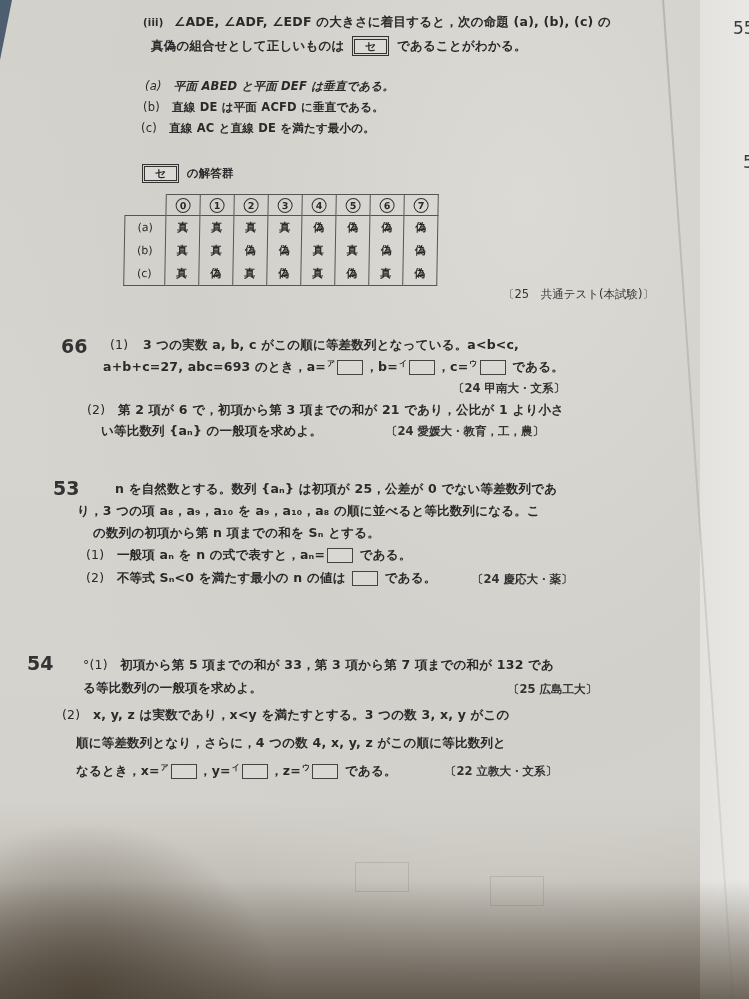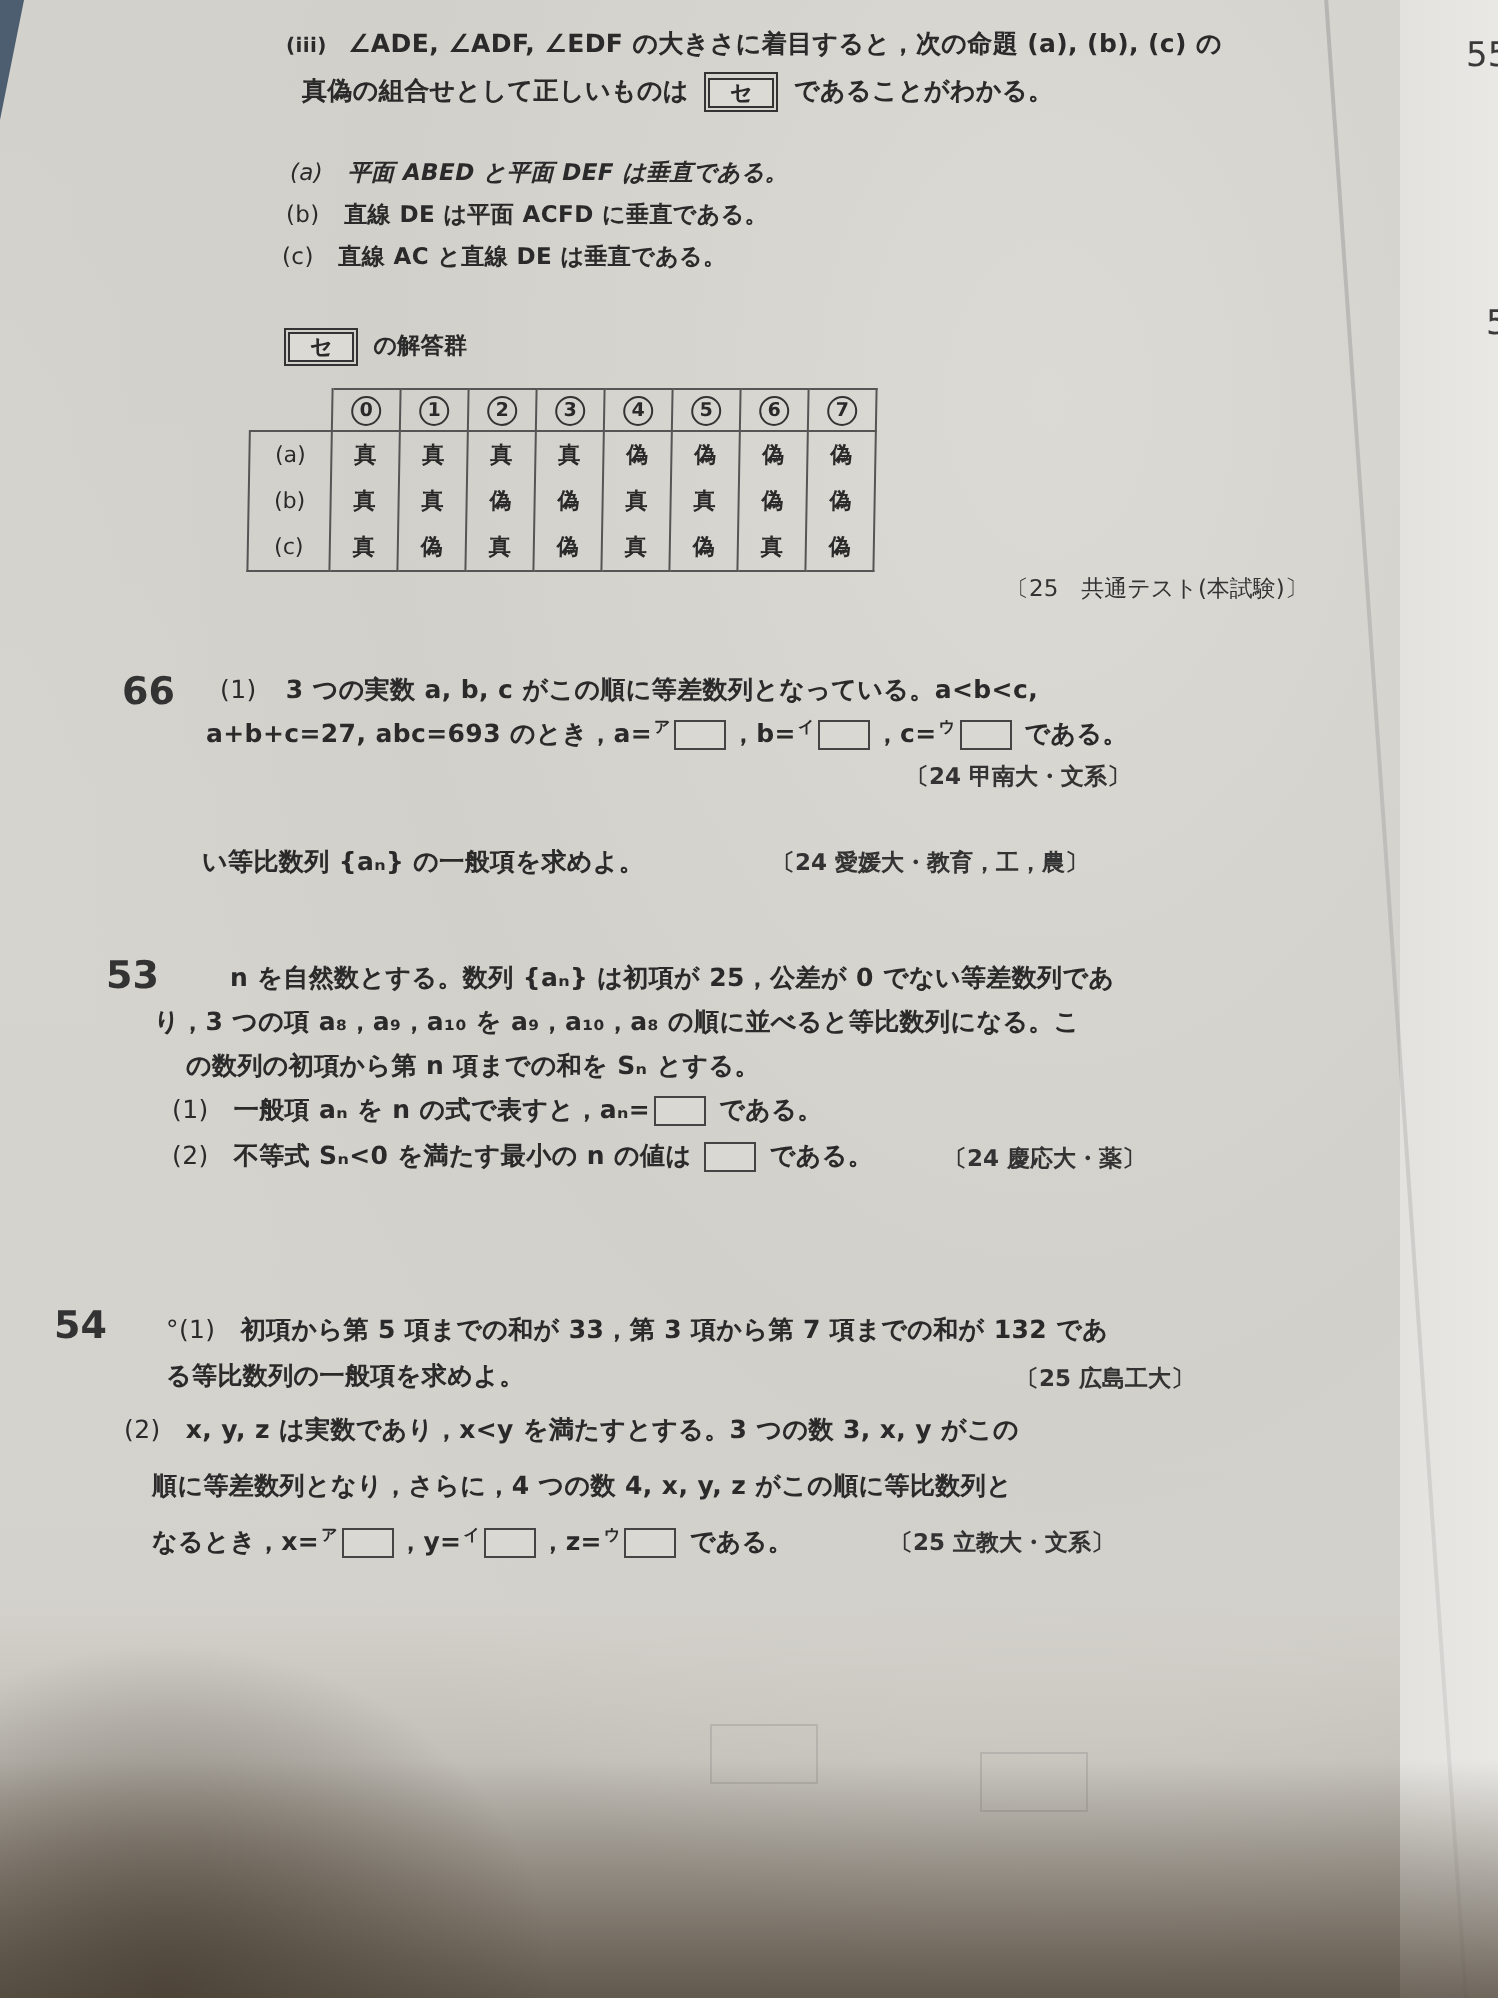--- a/index.html
+++ b/index.html
@@ -103,21 +103,21 @@
   <div class="line gothic" style="left:145px;top:79px;font-size:11.5px;font-style:italic;">
     <span style="font-weight:normal;margin-right:8px;">(a)</span>
     <span>平面 ABED と平面 DEF は垂直である。</span>
   </div>
   <div class="line gothic" style="left:143px;top:100px;font-size:11.5px;">
     <span style="font-weight:normal;margin-right:8px;">(b)</span>
     <span>直線 DE は平面 ACFD に垂直である。</span>
   </div>
   <div class="line gothic" style="left:141px;top:121px;font-size:11.5px;">
     <span style="font-weight:normal;margin-right:8px;">(c)</span>
-    <span>直線 AC と直線 DE は垂直である。</span>
+    <span>直線 AC と直線 DE を満たす最小の。</span>
   </div>
 
   <div class="line gothic" style="left:139px;top:164px;font-size:11.5px;">
     <span class="dblbox"><span>セ</span></span>
     <span>の解答群</span>
   </div>
 
   <table class="ans">
     <tbody>
         <tr class="head">
@@ -173,20 +173,24 @@
   <div class="line gothic" style="left:110px;top:337px;">
     <span style="font-weight:normal;margin-right:10px;">(1)</span>
     <span>3 つの実数 a, b, c がこの順に等差数列となっている。a&lt;b&lt;c,</span>
   </div>
   <div class="line gothic" style="left:103px;top:358px;">
     <span>a+b+c=27, abc=693 のとき，a=</span><span class="kana-sup">ア</span><span class="ansbox"></span><span>，b=</span><span class="kana-sup">イ</span><span class="ansbox"></span><span>，c=</span><span class="kana-sup">ウ</span><span class="ansbox"></span>
     <span>である。</span>
   </div>
   <div class="src" style="left:453px;top:381px;text-align:right;">〔24 甲南大・文系〕</div>
 
+  <div class="line gothic" style="left:87px;top:402px;">
+    <span style="font-weight:normal;margin-right:8px;">(2)</span>
+    <span>第 2 項が 6 で，初項から第 3 項までの和が 21 であり，公比が 1 より小さ</span>
+  </div>
   <div class="line gothic" style="left:101px;top:423px;">い等比数列 {aₙ} の一般項を求めよ。</div>
   <div class="src" style="left:386px;top:424px;">〔24 愛媛大・教育，工，農〕</div>
 
   <div class="pnum" style="left:53px;top:477px;">53</div>
   <div class="line gothic" style="left:115px;top:481px;">n を自然数とする。数列 {aₙ} は初項が 25，公差が 0 でない等差数列であ</div>
   <div class="line gothic" style="left:77px;top:503px;">り，3 つの項 a₈，a₉，a₁₀ を a₉，a₁₀，a₈ の順に並べると等比数列になる。こ</div>
   <div class="line gothic" style="left:93px;top:525px;">の数列の初項から第 n 項までの和を Sₙ とする。</div>
   <div class="line gothic" style="left:86px;top:547px;">
     <span style="font-weight:normal;margin-right:8px;">(1)</span>
     <span>一般項 aₙ を n の式で表すと，aₙ=</span><span class="ansbox"></span>
@@ -210,17 +214,17 @@
 
   <div class="line gothic" style="left:62px;top:707px;">
     <span style="font-weight:normal;margin-right:8px;">(2)</span>
     <span>x, y, z は実数であり，x&lt;y を満たすとする。3 つの数 3, x, y がこの</span>
   </div>
   <div class="line gothic" style="left:76px;top:735px;">順に等差数列となり，さらに，4 つの数 4, x, y, z がこの順に等比数列と</div>
   <div class="line gothic" style="left:76px;top:762px;">
     <span>なるとき，x=</span><span class="kana-sup">ア</span><span class="ansbox"></span><span>，y=</span><span class="kana-sup">イ</span><span class="ansbox"></span><span>，z=</span><span class="kana-sup">ウ</span><span class="ansbox"></span>
     <span>である。</span>
   </div>
-  <div class="src" style="left:445px;top:764px;">〔25 立教大・文系〕</div>
+  <div class="src" style="left:445px;top:764px;">〔22 立教大・文系〕</div>
 
   <div class="shadow-bottom"></div>
   <div class="shadow-left"></div>
 </div>
 
 </body></html>

